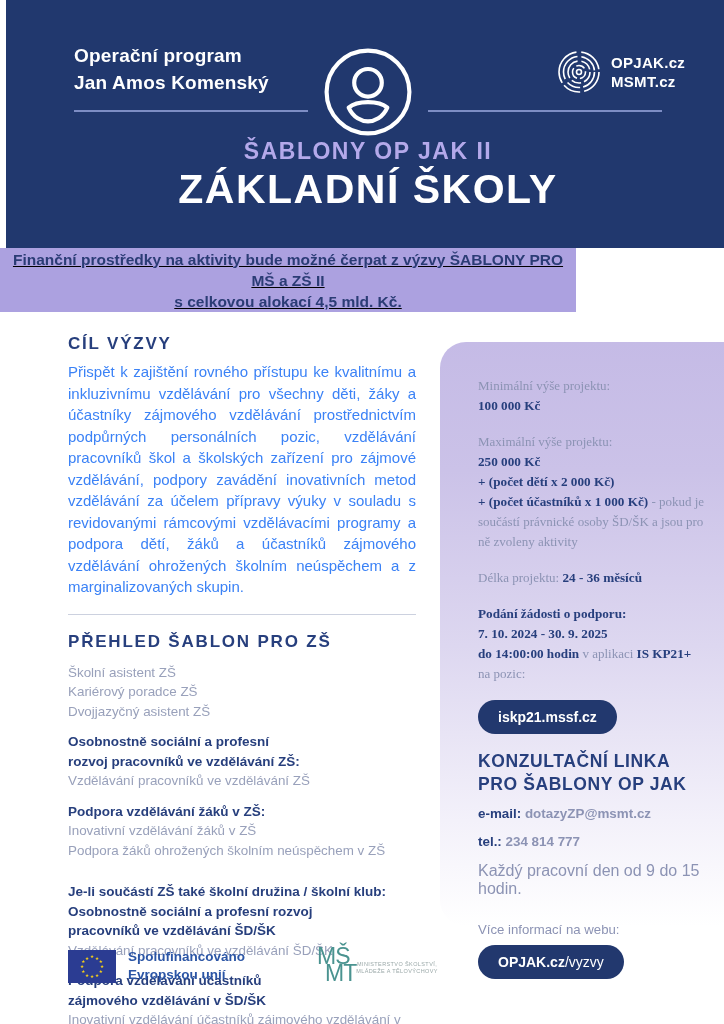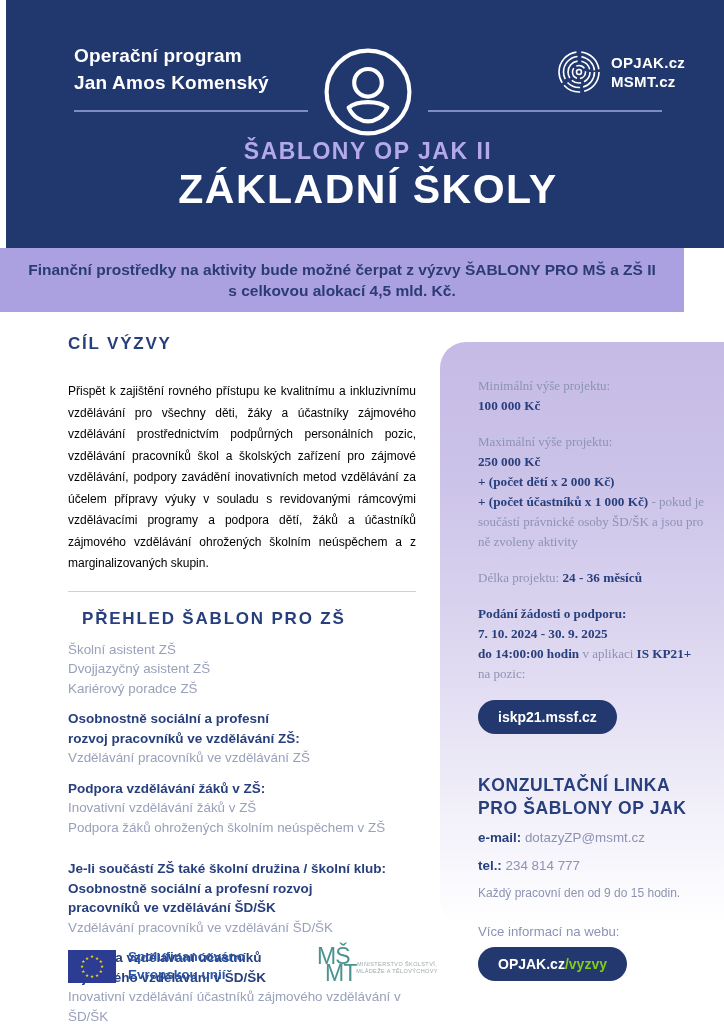--- a/index.html
+++ b/index.html
@@ -19,55 +19,55 @@
   .rule-right{left:422px;width:234px;}
   .avatar{position:absolute;left:316px;top:46px;width:92px;height:92px;}
   .brand{position:absolute;left:551px;top:50px;display:flex;align-items:center;gap:10px;}
   .brand-text{color:#ffffff;font-weight:bold;font-size:15px;line-height:19px;letter-spacing:.3px;}
   .subtitle{position:absolute;left:0;top:138px;width:724px;text-align:center;
             color:#b4a9ea;font-weight:bold;font-size:23px;letter-spacing:1.5px;}
   .title{position:absolute;left:0;top:166px;width:724px;text-align:center;
          color:#ffffff;font-weight:bold;font-size:41px;letter-spacing:1.5px;}
 
   
-  .band{position:absolute;left:0;top:248px;width:684px;height:64px;background:#aca1e0;
-        display:flex;flex-direction:column;align-items:center;justify-content:center;}
+  .band{position:absolute;left:0;top:248px;width:576px;height:64px;background:#aca1e0;
+        display:flex;flex-direction:column;align-items:center;justify-content:center;text-decoration:underline;}
   .band div{color:#2b3c75;font-weight:bold;font-size:15.5px;line-height:21px;text-align:center;}
 
   
   .leftcol{position:absolute;left:68px;top:334px;width:348px;}
   .h2{color:#273f7d;font-weight:bold;font-size:17px;letter-spacing:1.8px;}
-  .goal-body{margin-top:27px;color:#000000;font-size:12px;line-height:21.5px;
+  .goal-body{margin-top:7px;color:#3b82f6;font-size:15px;line-height:21.5px;
              text-align:justify;}
   .divider{margin-top:16px;border:none;border-top:1px solid #ccd1df;width:100%;}
-  .overview-h{margin-top:17px;margin-left:14px;}
+  .overview-h{margin-top:17px;}
   .group{margin-top:11px;}
   .group.mt-lg{margin-top:22px;}
   .g-lead,.g-title{color:#273f7d;font-weight:bold;font-size:13.5px;line-height:19.5px;
                    white-space:pre-line;}
   .g-item{color:#99a1bb;font-size:13.4px;line-height:19.5px;}
 
   
   .panel{position:absolute;left:440px;top:342px;width:284px;height:584px;
          border-radius:26px 0 0 26px;box-sizing:border-box;
          padding:34px 18px 0 38px;
          background:linear-gradient(180deg,#c5bbe6 0%,#cbc2e8 22%,#ddd7f0 52%,#f3f1fa 82%,#ffffff 100%);}
   .p-block{margin-bottom:16px;font-family:Liberation Serif, serif;}
   .p-label{color:#8c93b4;font-size:13px;line-height:20px;}
   .p-value{color:#273f7d;font-weight:bold;font-size:13.2px;line-height:20px;}
   .p-mixed{font-size:13px;line-height:20px;color:#8c93b4;}
   .p-mixed b{color:#273f7d;font-size:13.2px;}
   .btn{display:inline-block;background:#22386e;color:#ffffff;font-weight:bold;
        font-size:14px;padding:9px 20px;border-radius:19px;cursor:pointer;}
-  .btn .lite{color:#84cc16;font-weight:bold;}
-  .contact-h{margin-top:40px;color:#273f7d;font-weight:bold;font-size:17.5px;
+  .btn .lite{color:#ffffff;font-weight:normal;}
+  .contact-h{margin-top:16px;color:#273f7d;font-weight:bold;font-size:17.5px;
              line-height:23px;letter-spacing:.6px;}
-  .c-row{margin-top:8px;font-size:13.4px;line-height:20px;color:#8c93b4;}
+  .c-row{margin-top:8px;font-size:13.4px;line-height:20px;color:#8c93b4;font-weight:bold;}
   .c-row b{color:#273f7d;}
-  .c-hours{margin-top:10px;font-size:12px;color:#8c93b4;}
+  .c-hours{margin-top:10px;font-size:16px;color:#8c93b4;}
   .c-more{margin-top:24px;font-size:13.2px;color:#8c93b4;}
   .btn2{margin-top:8px;}
 
   
   .footer{position:absolute;left:68px;top:948px;width:588px;display:flex;align-items:flex-start;}
   .eu{display:flex;align-items:center;gap:12px;}
   .eu-text{color:#2b55a5;font-weight:bold;font-size:13.5px;line-height:18px;}
   .msmt{margin-left:72px;display:flex;flex-direction:row;align-items:center;}
   .mono{color:#4a9390;font-size:23px;line-height:17px;letter-spacing:-1px;font-weight:400;}
   .mono .l2{margin-left:8px;}
@@ -124,22 +124,22 @@
 
   <section class="leftcol">
     <div class="h2">CÍL VÝZVY</div>
     <div class="goal-body">Přispět k zajištění rovného přístupu ke kvalitnímu a inkluzivnímu vzdělávání pro všechny děti, žáky a účastníky zájmového vzdělávání prostřednictvím podpůrných personálních pozic, vzdělávání pracovníků škol a školských zařízení pro zájmové vzdělávání, podpory zavádění inovativních metod vzdělávání za účelem přípravy výuky v souladu s revidovanými rámcovými vzdělávacími programy a podpora dětí, žáků a účastníků zájmového vzdělávání ohrožených školním neúspěchem a z marginalizovaných skupin.</div>
     <hr class="divider">
 
     <div class="h2 overview-h">PŘEHLED ŠABLON PRO ZŠ</div>
 
     <div class="group">
       <div class="g-item">Školní asistent ZŠ</div>
+      <div class="g-item">Kariérový poradce ZŠ</div>
       <div class="g-item">Dvojjazyčný asistent ZŠ</div>
-      <div class="g-item">Kariérový poradce ZŠ</div>
     </div>
 
     <div class="group">
       <div class="g-title">Osobnostně sociální a profesní
 rozvoj pracovníků ve vzdělávání ZŠ:</div>
       <div class="g-item">Vzdělávání pracovníků ve vzdělávání ZŠ</div>
     </div>
 
     <div class="group">
       <div class="g-title">Podpora vzdělávání žáků v ZŠ:</div>

